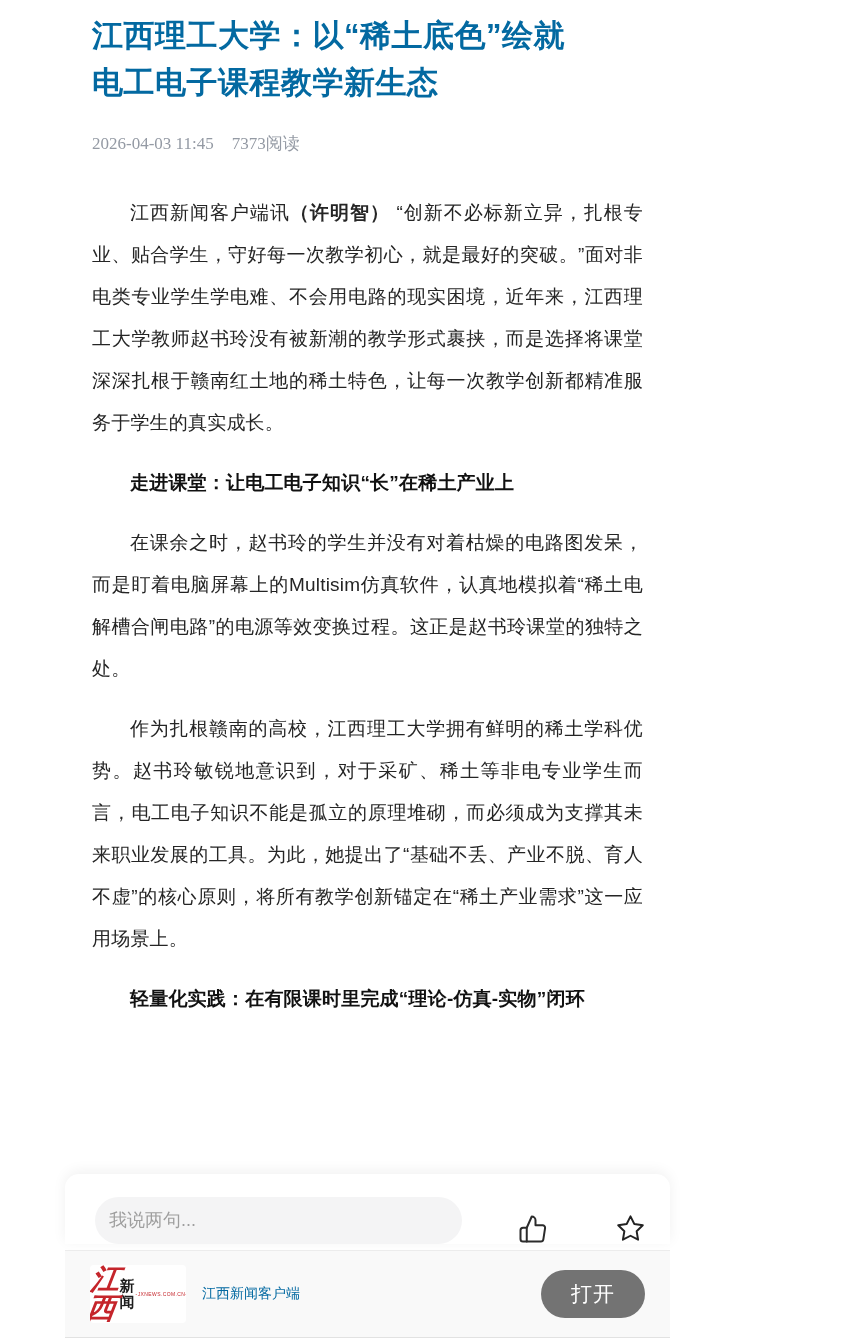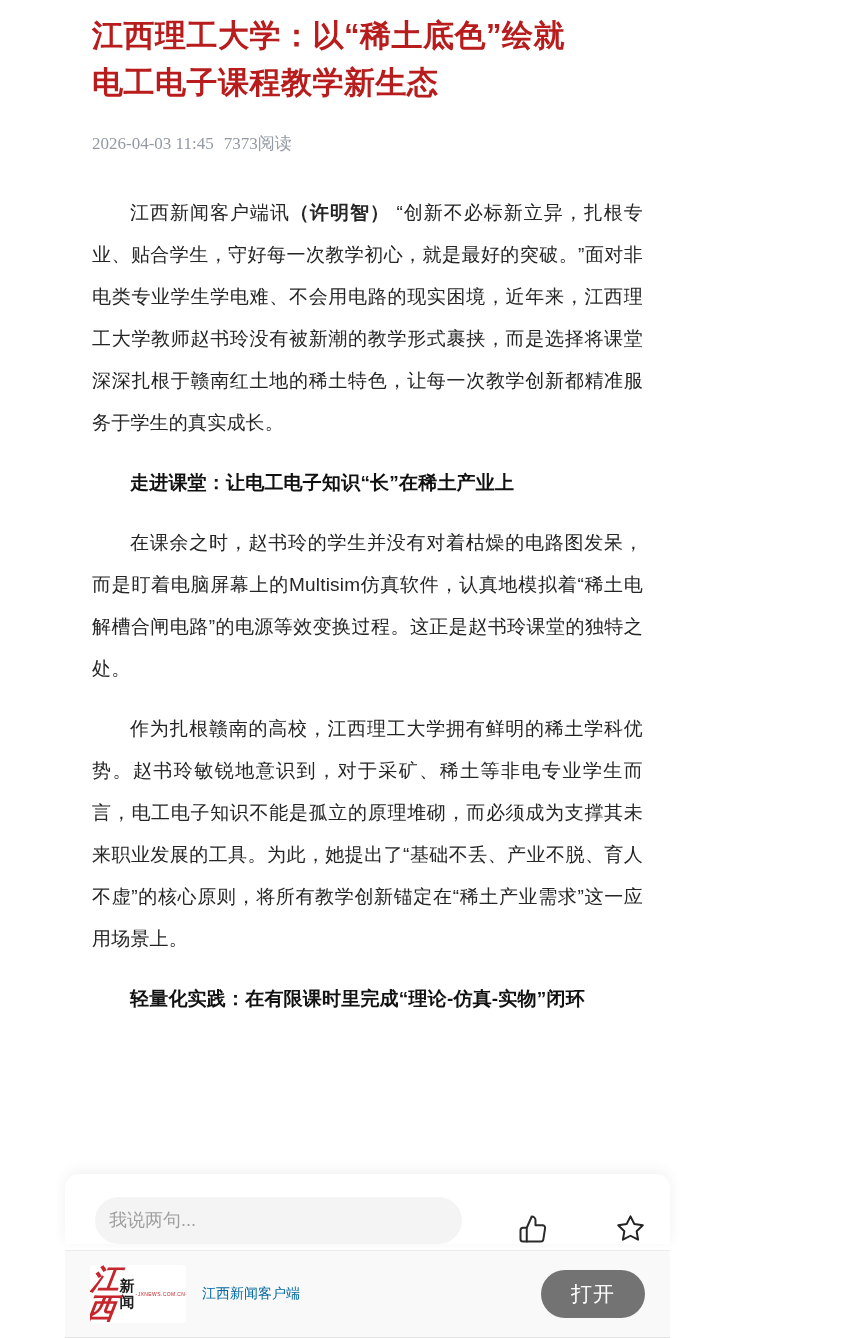--- a/index.html
+++ b/index.html
@@ -12,24 +12,24 @@
   .page { position: absolute; inset: 0; background: #fff; }
 
   
   .content {
     position: absolute; left: 65px; top: 0;
     width: 605px; height: 1174px;
     padding: 12px 27px 0 27px;
     overflow: hidden;
   }
   .title { font-size: 31px; line-height: 47px; font-weight: 700;
-    color: #b91c1c; letter-spacing: 0.5px; }
+    color: #0369a1; letter-spacing: 0.5px; }
   .meta { margin-top: 26px; font-family: "Liberation Serif", "DejaVu Serif", serif;
     font-size: 17px; color: #949aa4; }
-  .meta .reads { margin-left: 10px; font-family: Liberation Serif, serif; }
+  .meta .reads { margin-left: 18px; font-family: Liberation Serif, serif; }
   .para, .sub-head {
     margin-top: 18px;
     font-size: 19px; line-height: 42px; color: #252525;
     text-indent: 2em; text-align: justify; letter-spacing: 0.2px;
   }
   .para.first { margin-top: 37px; }
   .sub-head { font-weight: 700; color: #111; }
   .para b { font-weight: 700; }
 
   

